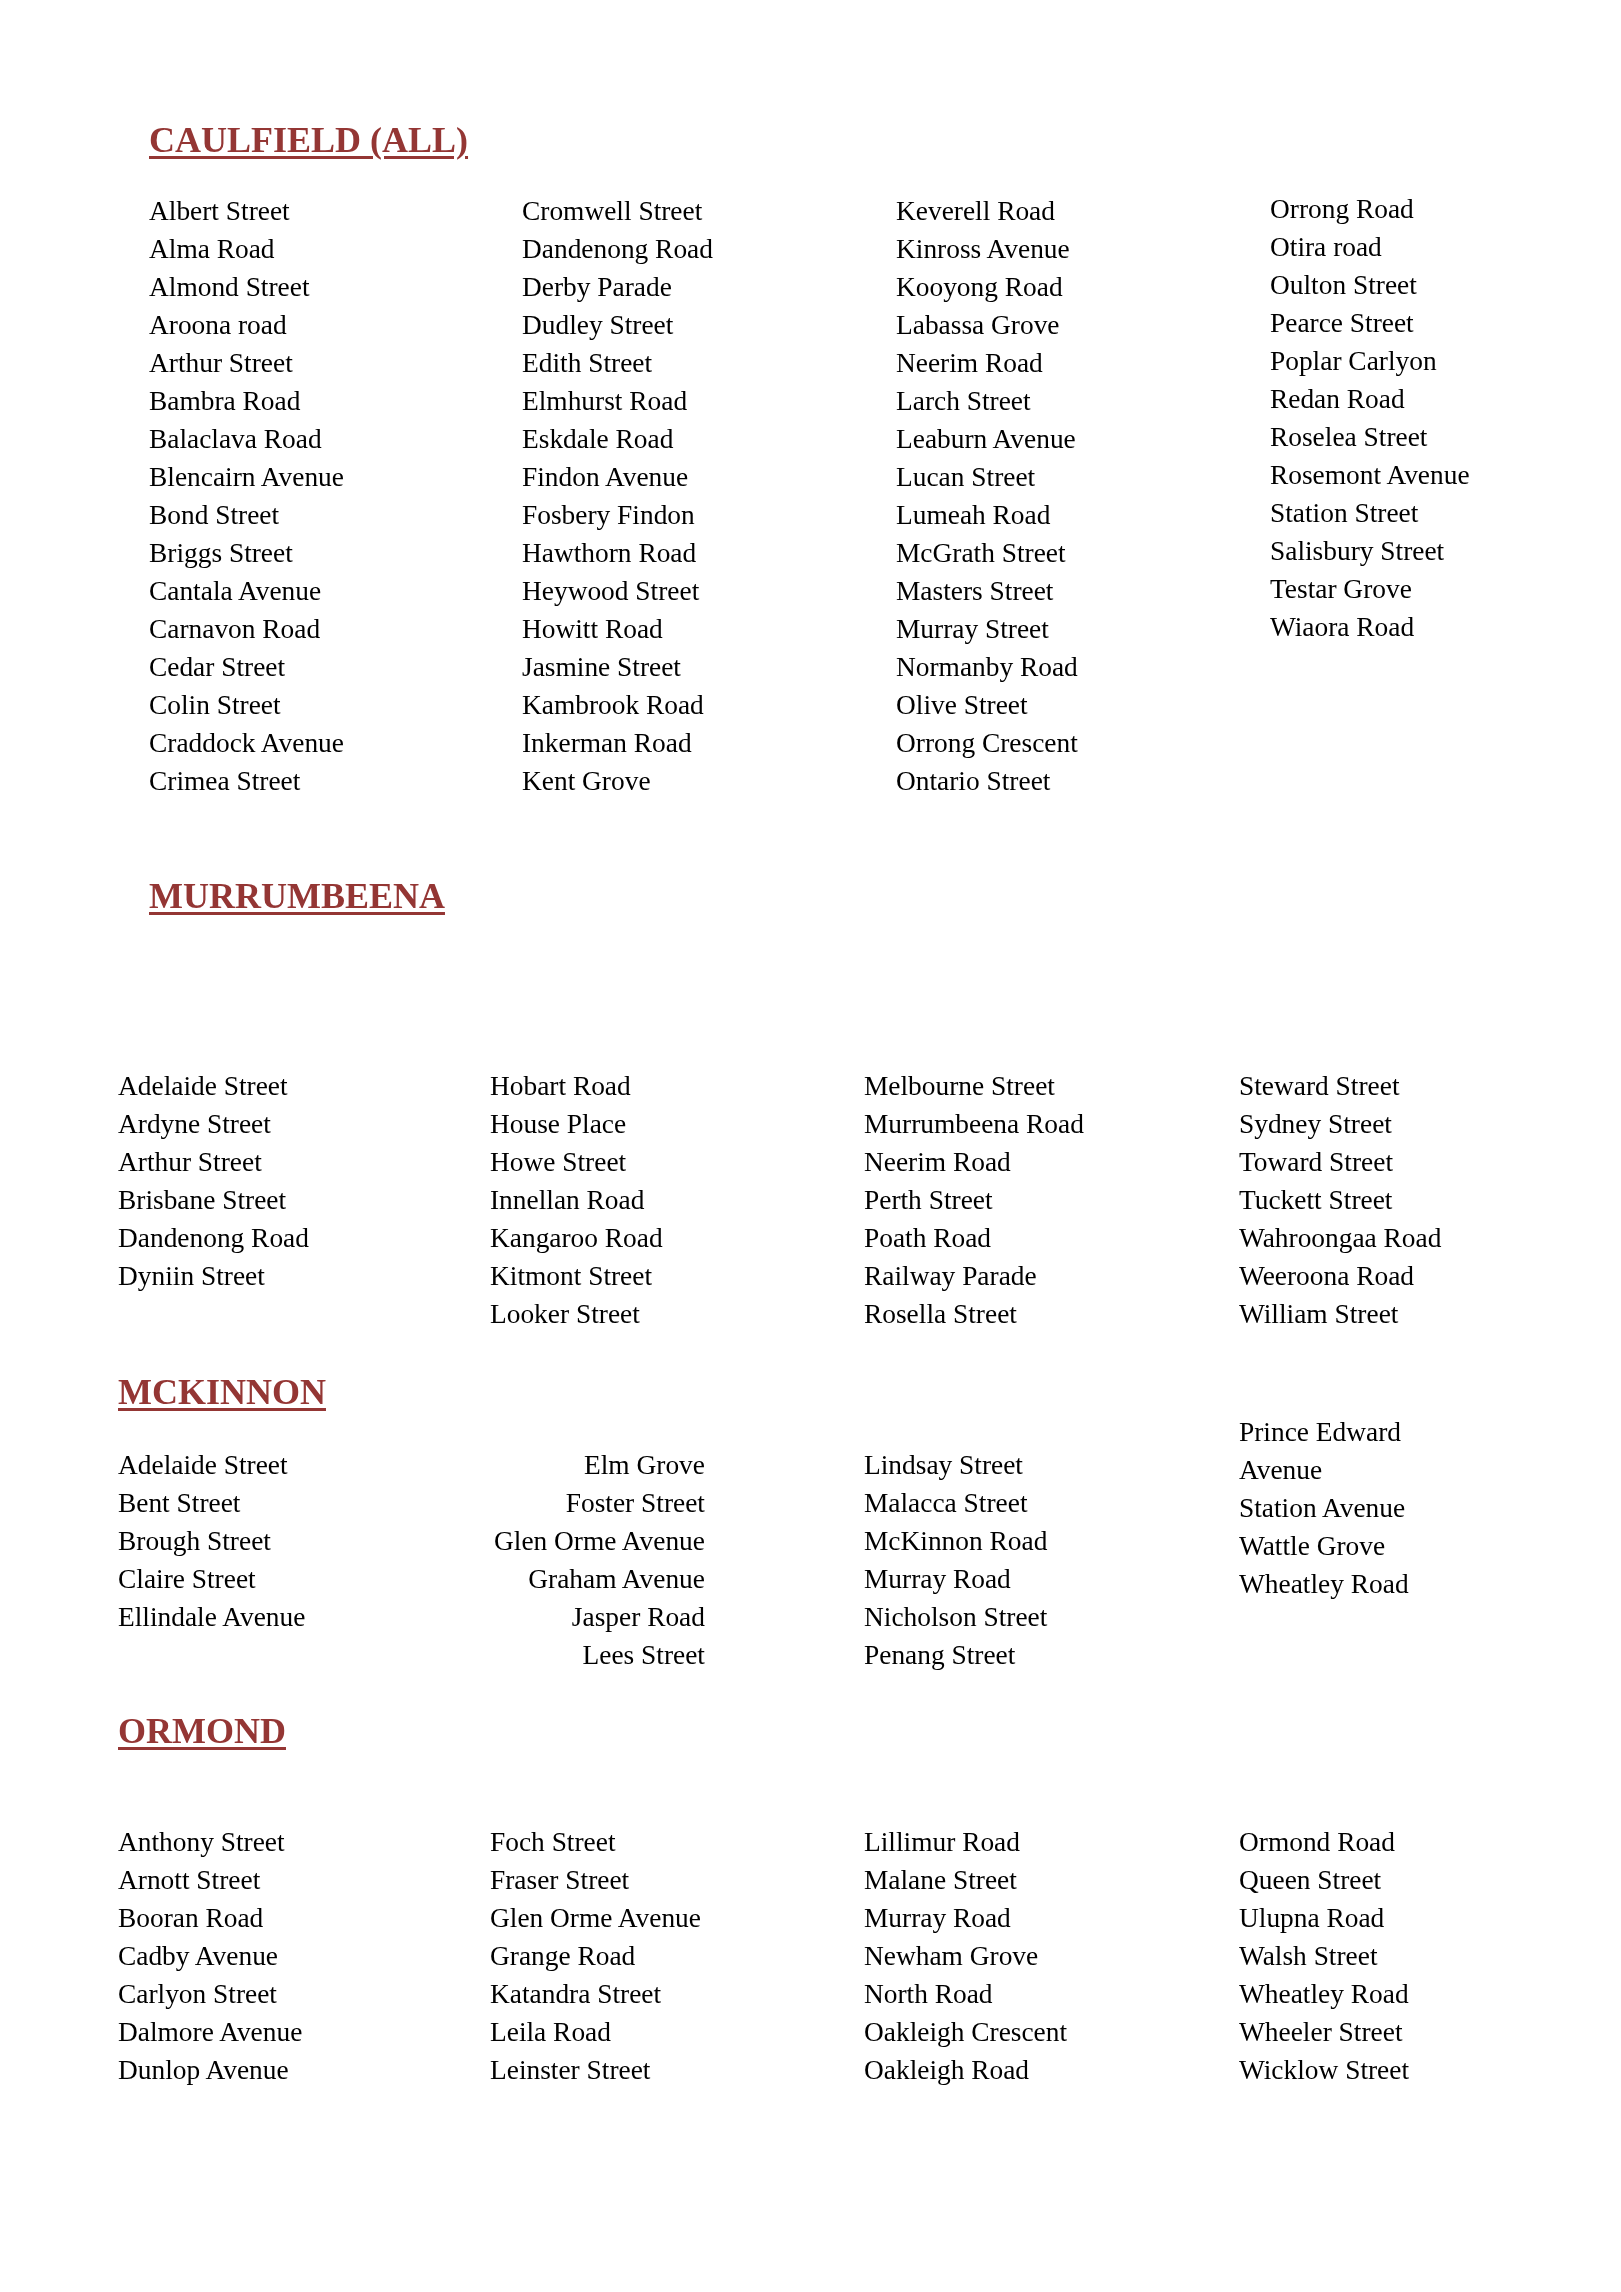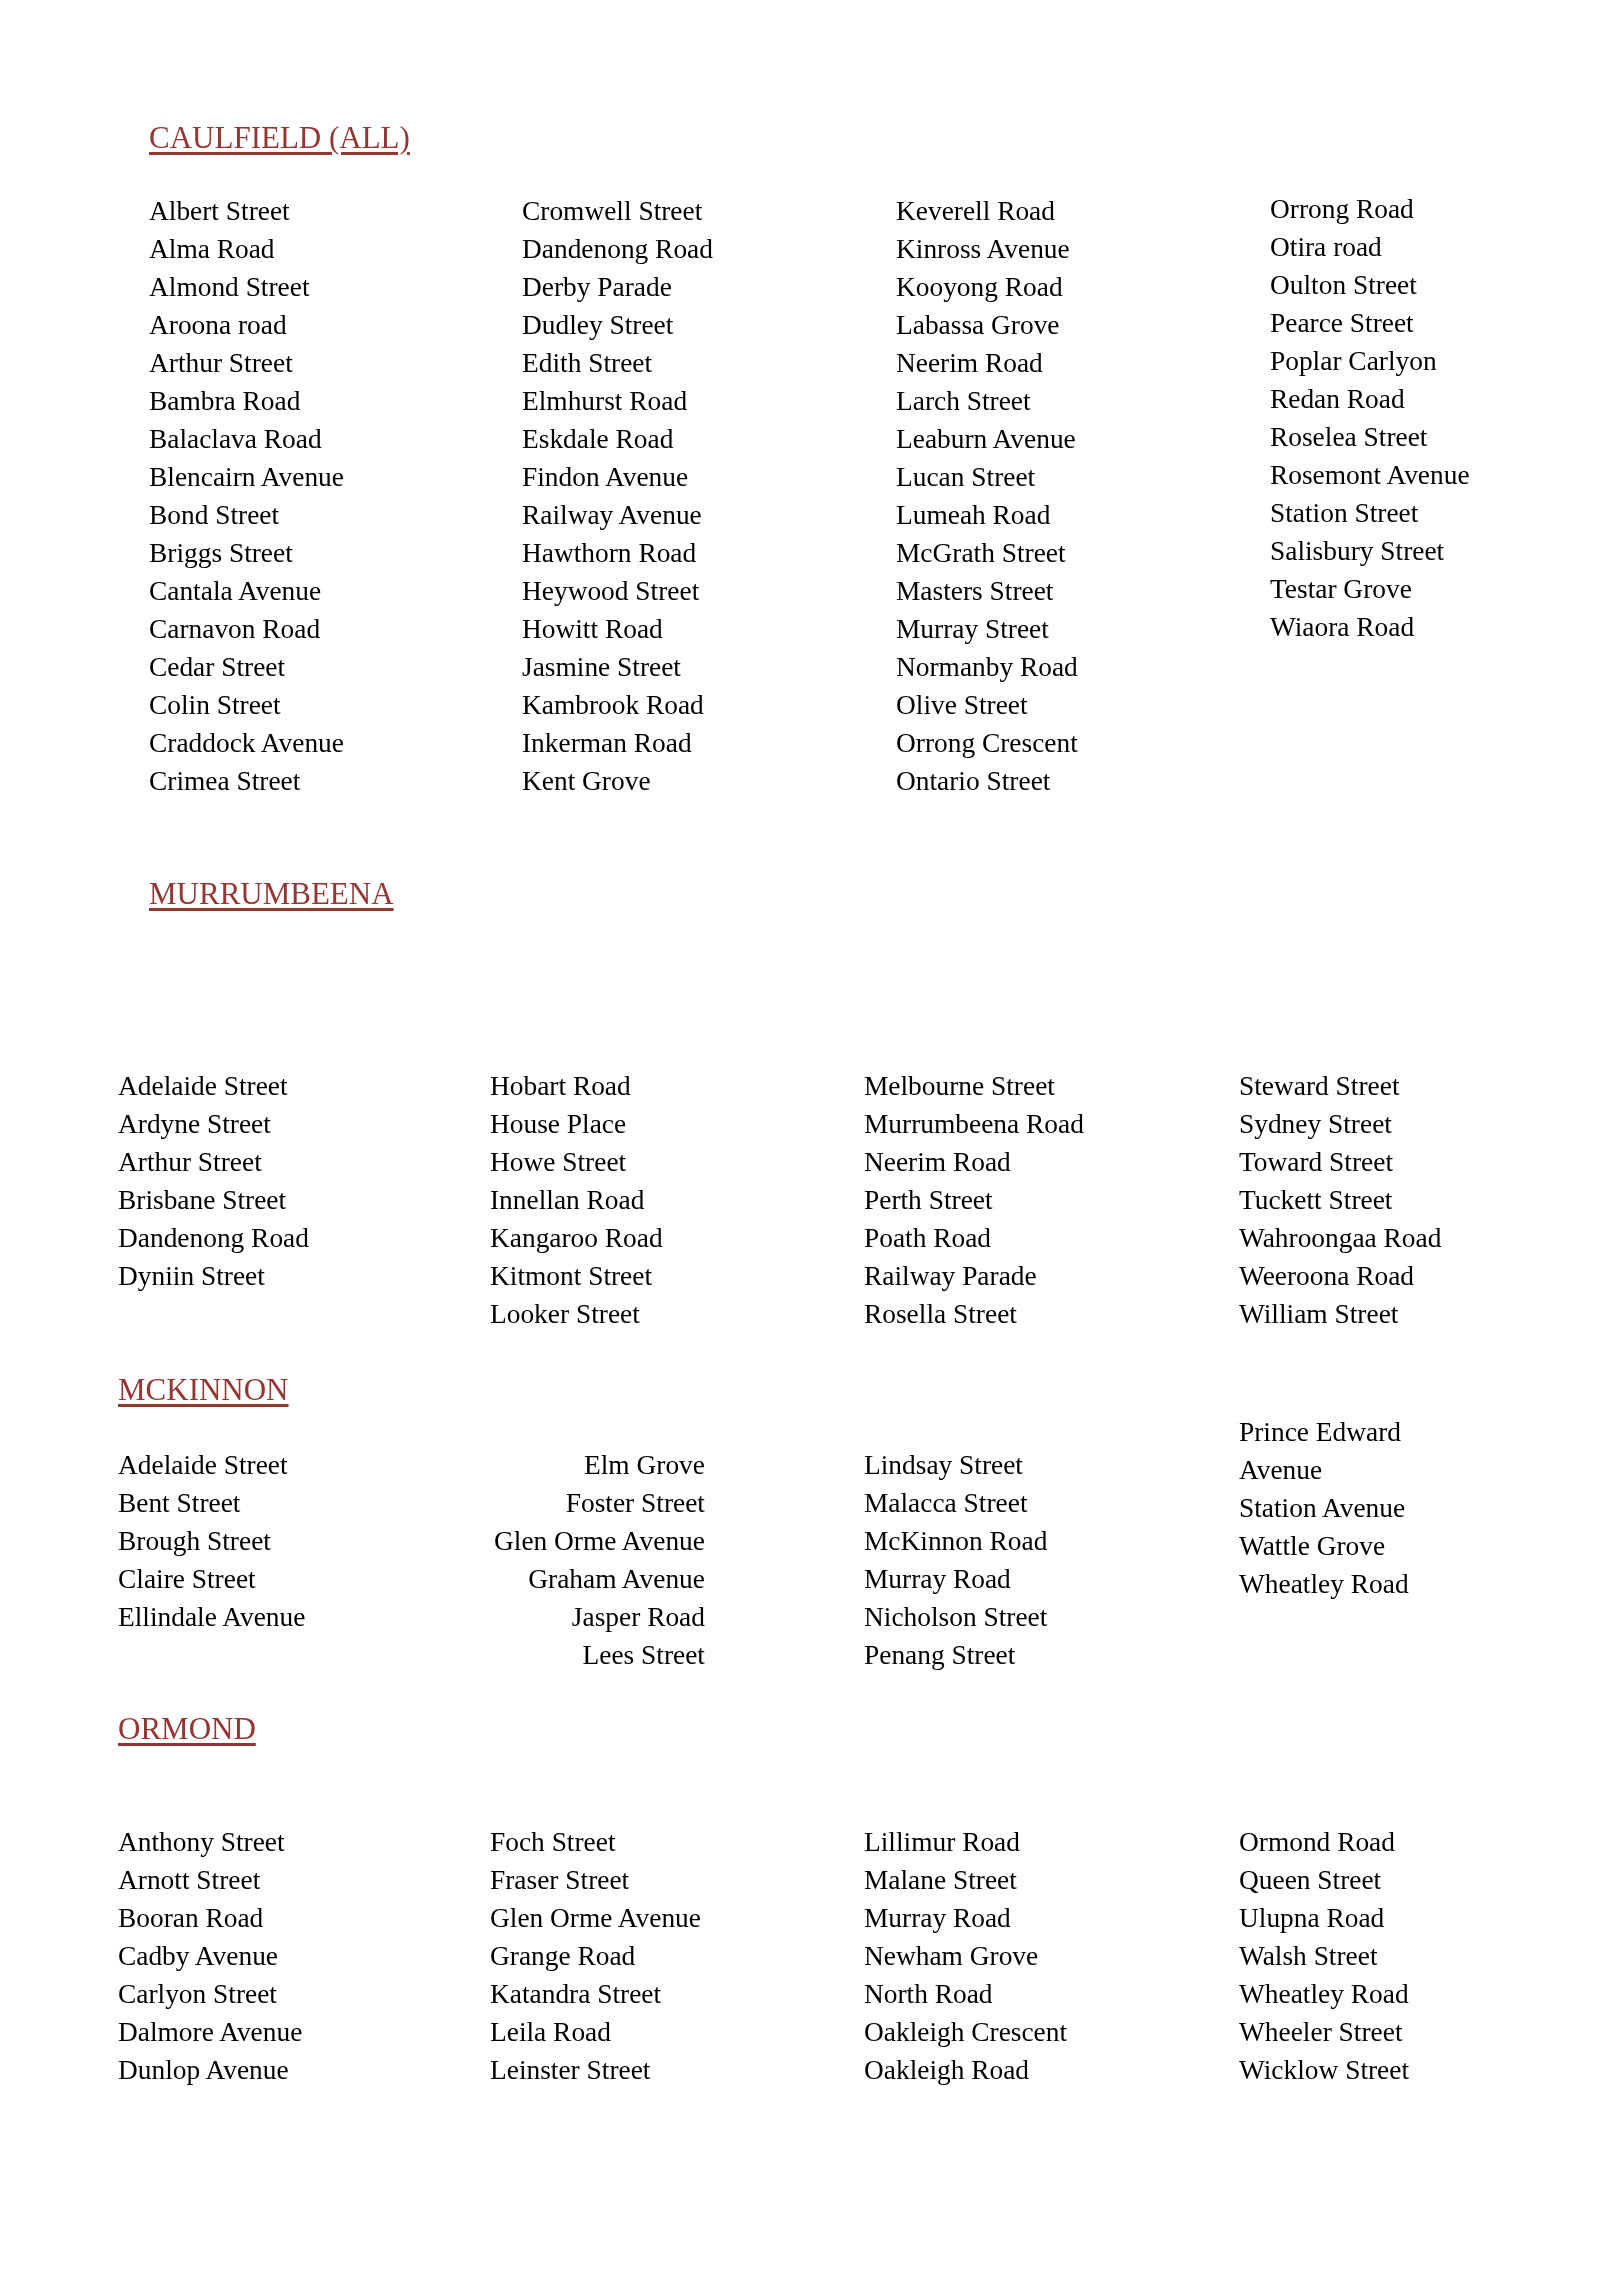--- a/index.html
+++ b/index.html
@@ -1,18 +1,18 @@
 <!DOCTYPE html>
 <html><head>
 <meta charset="utf-8">
 <style>
   html, body { margin: 0; padding: 0; background: #ffffff; }
   body { width: 1621px; height: 2293px; position: relative; overflow: hidden;
          font-family: "Liberation Serif", "DejaVu Serif", serif; color: #000; }
-  .heading { position: absolute; font-weight: normal; font-size: 31px; color: #943634;
+  .heading { position: absolute; font-weight: bold; font-size: 36px; color: #943634;
              text-decoration: underline; text-decoration-thickness: 2.9px; text-underline-offset: 3.9px;
              letter-spacing: 0px; line-height: 1; }
   .col { position: absolute; font-size: 27.4px; line-height: 38px; white-space: nowrap; }
   .col div { height: 38px; }
 </style>
 </head>
 <body>
 
 <div class="heading" style="left: 149px; top: 122px; color: rgb(148, 54, 52);">CAULFIELD (ALL)</div>
 <div class="col" style="left:149px; top:192px;">
@@ -35,21 +35,21 @@
   </div>
 <div class="col" style="left:522px; top:192px;">
     <div>Cromwell Street</div>
     <div>Dandenong Road</div>
     <div>Derby Parade</div>
     <div>Dudley Street</div>
     <div>Edith Street</div>
     <div>Elmhurst Road</div>
     <div>Eskdale Road</div>
     <div>Findon Avenue</div>
-    <div>Railway Avenue</div>
+    <div>Fosbery Findon</div>
     <div>Hawthorn Road</div>
     <div>Heywood Street</div>
     <div>Howitt Road</div>
     <div>Jasmine Street</div>
     <div>Kambrook Road</div>
     <div>Inkerman Road</div>
     <div>Kent Grove</div>
   </div>
 <div class="col" style="left:896px; top:192px;">
     <div>Keverell Road</div>

